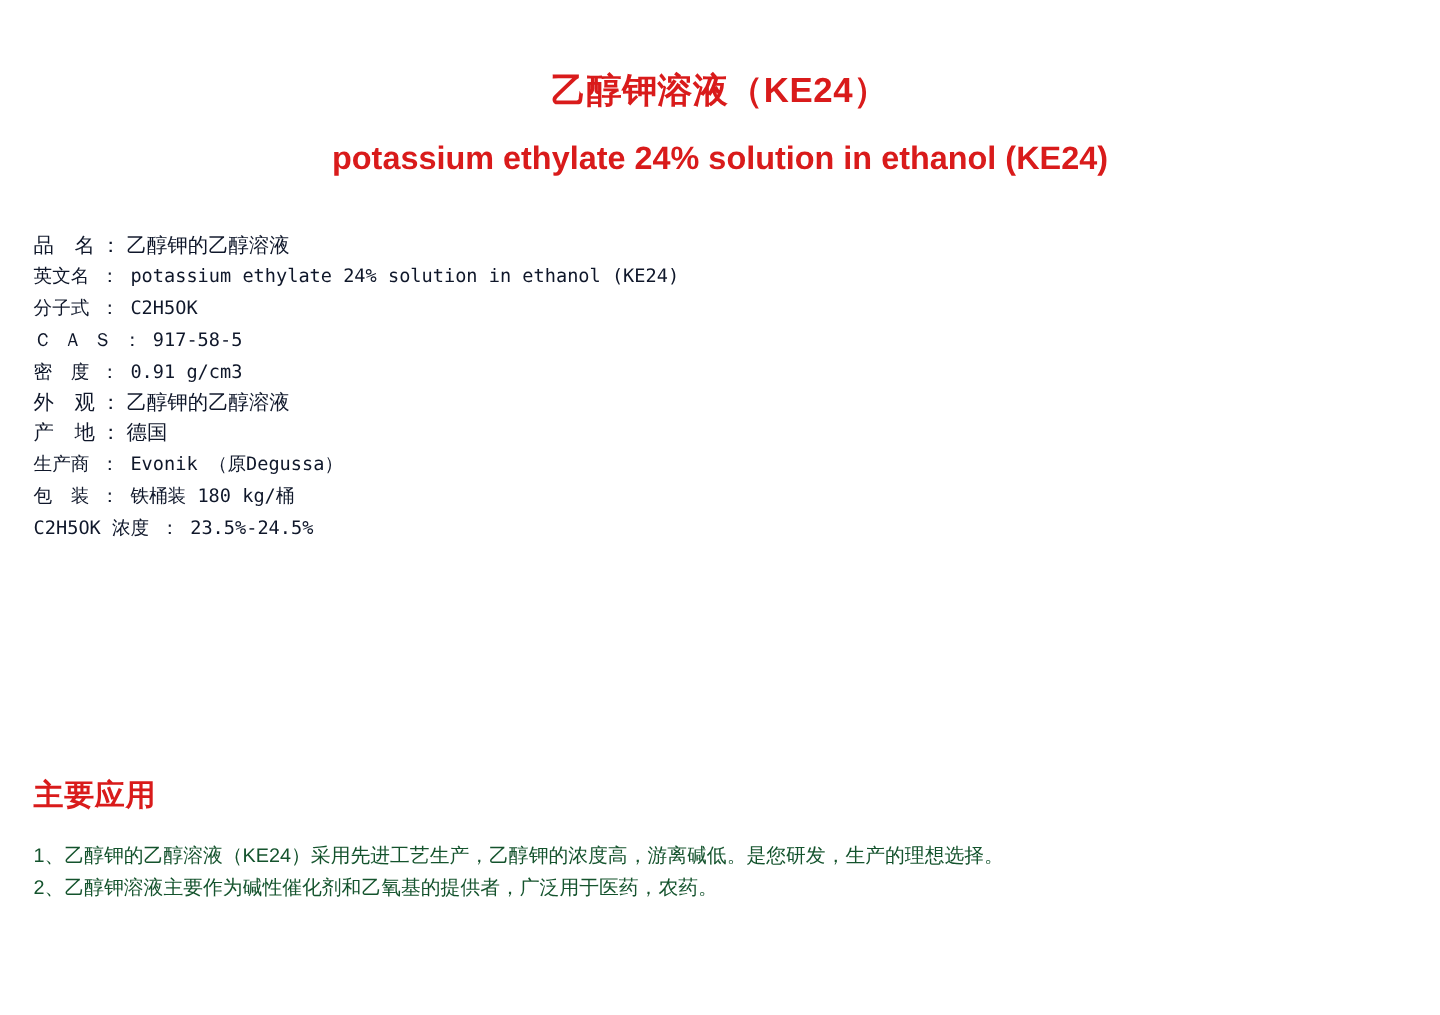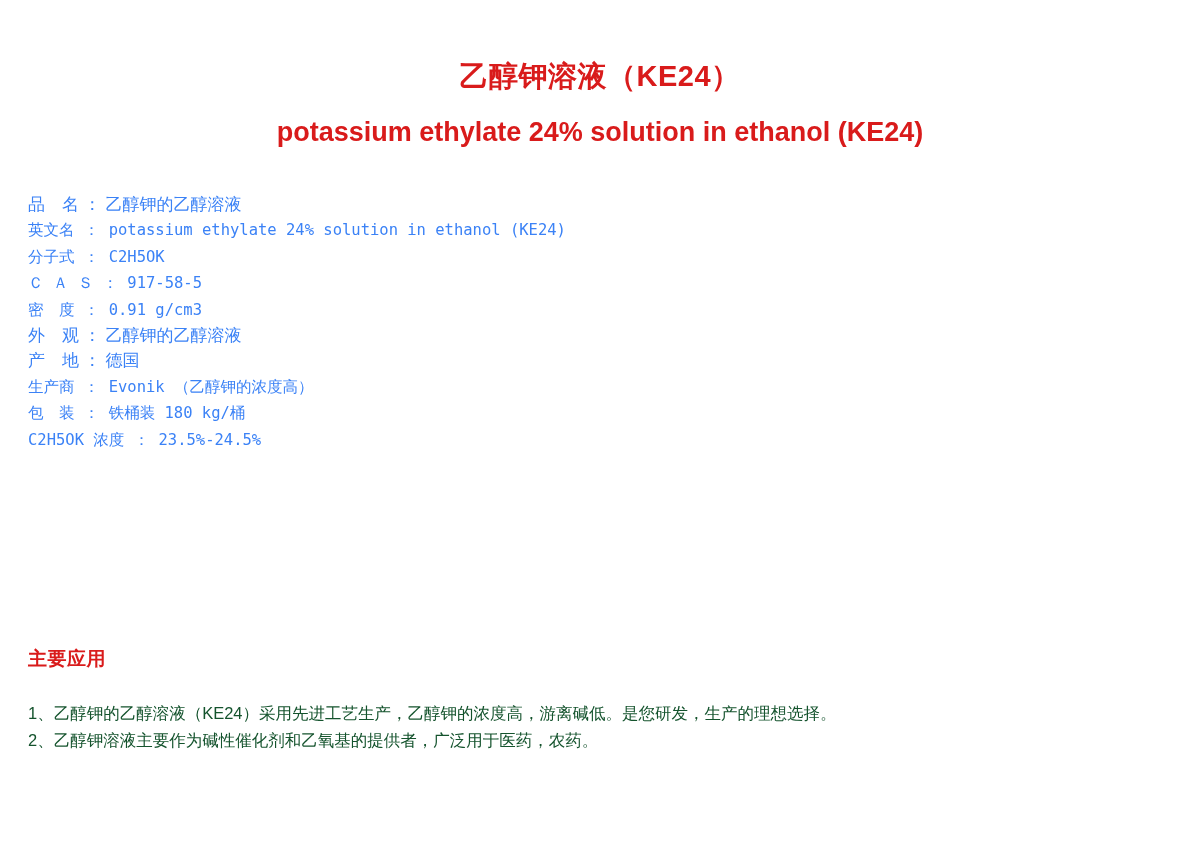--- a/index.html
+++ b/index.html
@@ -51,21 +51,21 @@
   .spec-list {
     position: absolute;
     top: 192px;
     left: 28px;
     width: 1000px;
   }
   .spec-row {
     display: block;
     font-size: 17px;
     line-height: 25.4px;
-    color: #3b82f6;
+    color: #0f172a;
     white-space: pre;
   }
   .spec-row .label {
     font-family: "Liberation Sans", sans-serif;
   }
   .spec-row .sep {
     font-family: "Liberation Sans", sans-serif;
   }
   .spec-row .value {
     font-family: "Liberation Sans", sans-serif;
@@ -75,21 +75,21 @@
   .spec-row.mono .sep {
     font-family: "DejaVu Sans Mono", monospace;
     font-size: 15.5px;
   }
 
   
   .section-heading {
     position: absolute;
     top: 646px;
     left: 28px;
-    font-size: 19px;
+    font-size: 25px;
     font-weight: bold;
     color: #d91b1b;
     letter-spacing: 0.5px;
   }
 
   
   .applications {
     position: absolute;
     top: 700px;
     left: 28px;
@@ -113,21 +113,21 @@
   <h2 class="title-en">potassium ethylate 24% solution in ethanol (KE24)</h2>
 
   <div class="spec-list">
       <div class="spec-row"><span class="label">品　名</span><span class="sep"> ： </span><span class="value">乙醇钾的乙醇溶液</span></div>
       <div class="spec-row mono"><span class="label">英文名</span><span class="sep"> ： </span><span class="value">potassium ethylate 24% solution in ethanol (KE24)</span></div>
       <div class="spec-row mono"><span class="label">分子式</span><span class="sep"> ： </span><span class="value">C2H5OK</span></div>
       <div class="spec-row mono"><span class="label">Ｃ Ａ Ｓ</span><span class="sep"> ： </span><span class="value">917-58-5</span></div>
       <div class="spec-row mono"><span class="label">密　度</span><span class="sep"> ： </span><span class="value">0.91 g/cm3</span></div>
       <div class="spec-row"><span class="label">外　观</span><span class="sep"> ： </span><span class="value">乙醇钾的乙醇溶液</span></div>
       <div class="spec-row"><span class="label">产　地</span><span class="sep"> ： </span><span class="value">德国</span></div>
-      <div class="spec-row mono"><span class="label">生产商</span><span class="sep"> ： </span><span class="value">Evonik （乙醇钾的浓度高）</span></div>
+      <div class="spec-row mono"><span class="label">生产商</span><span class="sep"> ： </span><span class="value">Evonik （原Degussa）</span></div>
       <div class="spec-row mono"><span class="label">包　装</span><span class="sep"> ： </span><span class="value">铁桶装 180 kg/桶</span></div>
       <div class="spec-row mono"><span class="label">C2H5OK 浓度</span><span class="sep"> ： </span><span class="value">23.5%-24.5%</span></div>
     </div>
 
   <div class="section-heading">主要应用</div>
 
   <div class="applications">
       <div class="app-line">1、乙醇钾的乙醇溶液（KE24）采用先进工艺生产，乙醇钾的浓度高，游离碱低。是您研发，生产的理想选择。</div>
       <div class="app-line">2、乙醇钾溶液主要作为碱性催化剂和乙氧基的提供者，广泛用于医药，农药。</div>
     </div>

